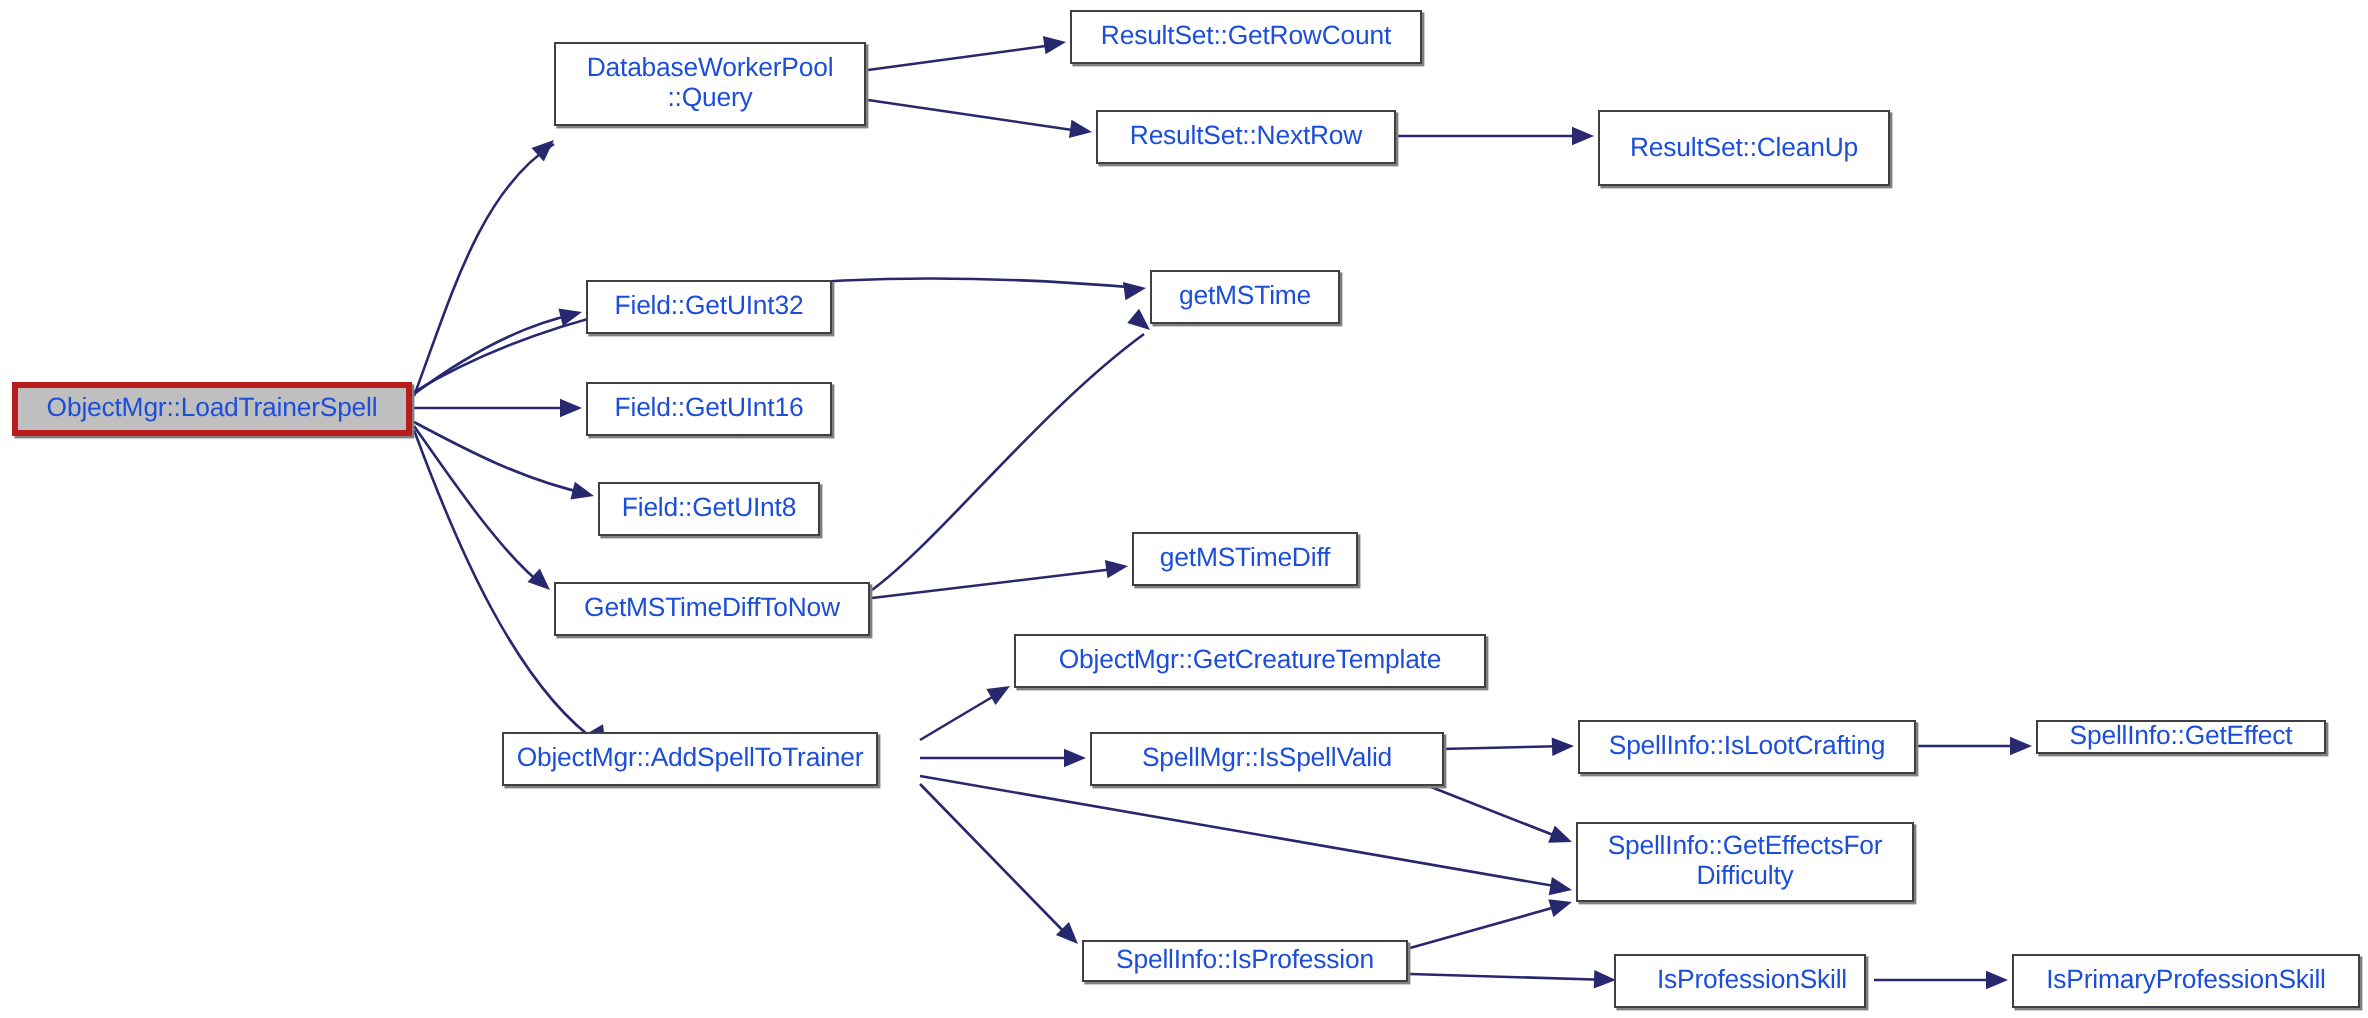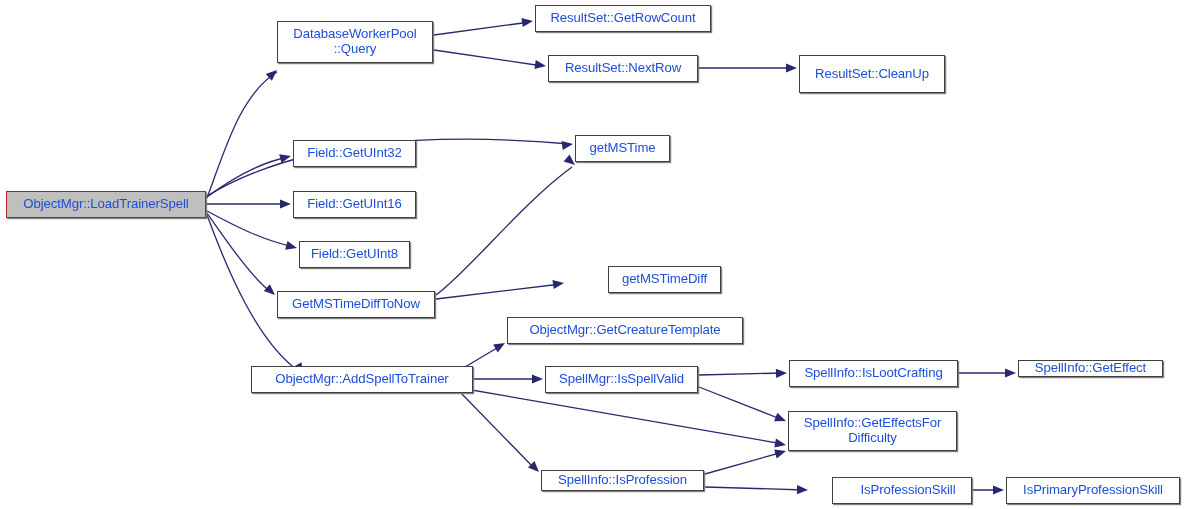--- a/index.html
+++ b/index.html
@@ -34,21 +34,21 @@
     display: flex;
     align-items: center;
     justify-content: center;
     text-align: center;
     white-space: pre-line;
     box-shadow: 1.2px 1.2px 0 0 #808080;
     letter-spacing: -0.1px;
   }
   .node.root {
     background: #bfbfbf;
-    border: 1px solid #b91c1c;
+    border: 3px solid #b91c1c;
   }
 </style>
 </head>
 <body>
 
 <div id="graph">
   <svg id="edges" viewBox="0 0 1184 509">
       <path d="M 207 198 C 225 150 240 95 277 72" fill="none" stroke="#27286e" stroke-width="1.3"></path>
       <polygon points="0,0 -11,-4.6 -11,4.6" fill="#27286e" transform="translate(277,70) rotate(-42)"></polygon>
       <path d="M 207 196 C 300 140 430 132 570 144" fill="none" stroke="#27286e" stroke-width="1.3"></path>
@@ -98,26 +98,26 @@
       <div class="node root" style="left: 6px; top: 191px; width: 200px; height: 27px;">ObjectMgr::LoadTrainerSpell</div>
       <div class="node" style="left: 277px; top: 21px; width: 156px; height: 42px;">DatabaseWorkerPool
 ::Query</div>
       <div class="node" style="left: 535px; top: 5px; width: 176px; height: 27px;">ResultSet::GetRowCount</div>
       <div class="node" style="left: 548px; top: 55px; width: 150px; height: 27px;">ResultSet::NextRow</div>
       <div class="node" style="left: 799px; top: 55px; width: 146px; height: 38px;">ResultSet::CleanUp</div>
       <div class="node" style="left: 575px; top: 135px; width: 95px; height: 27px;">getMSTime</div>
       <div class="node" style="left: 293px; top: 140px; width: 123px; height: 27px;">Field::GetUInt32</div>
       <div class="node" style="left: 293px; top: 191px; width: 123px; height: 27px;">Field::GetUInt16</div>
       <div class="node" style="left: 299px; top: 241px; width: 111px; height: 27px;">Field::GetUInt8</div>
-      <div class="node" style="left: 566px; top: 266px; width: 113px; height: 27px; margin-left: 42px;">getMSTimeDiff</div>
+      <div class="node" style="left: 566px; top: 266px; width: 113px; height: 27px;">getMSTimeDiff</div>
       <div class="node" style="left: 277px; top: 291px; width: 158px; height: 27px;">GetMSTimeDiffToNow</div>
       <div class="node" style="left: 507px; top: 317px; width: 236px; height: 27px;">ObjectMgr::GetCreatureTemplate</div>
-      <div class="node" style="left: 251px; top: 366px; width: 222px; height: 27px;">ObjectMgr::AddSpellToTrainer</div>
-      <div class="node" style="left: 545px; top: 366px; width: 153px; height: 27px;">SpellMgr::IsSpellValid</div>
+      <div class="node" style="left: 251px; top: 366px; width: 188px; height: 27px;">ObjectMgr::AddSpellToTrainer</div>
+      <div class="node" style="left: 545px; top: 366px; width: 177px; height: 27px;">SpellMgr::IsSpellValid</div>
       <div class="node" style="left: 789px; top: 360px; width: 169px; height: 27px; text-align: center;">SpellInfo::IsLootCrafting</div>
       <div class="node" style="left: 1018px; top: 360px; width: 145px; height: 17px;">SpellInfo::GetEffect</div>
       <div class="node" style="left: 788px; top: 411px; width: 169px; height: 40px;">SpellInfo::GetEffectsFor
 Difficulty</div>
       <div class="node" style="left: 541px; top: 470px; width: 163px; height: 21px;">SpellInfo::IsProfession</div>
-      <div class="node" style="left: 832px; top: 477px; width: 140px; height: 27px; padding-left: 12px;">IsProfessionSkill</div>
+      <div class="node" style="left: 807px; top: 477px; width: 126px; height: 27px; padding-left: 12px;">IsProfessionSkill</div>
       <div class="node" style="left: 1006px; top: 477px; width: 174px; height: 27px;">IsPrimaryProfessionSkill</div>
     </div>
 </div>
 
 </body></html>

